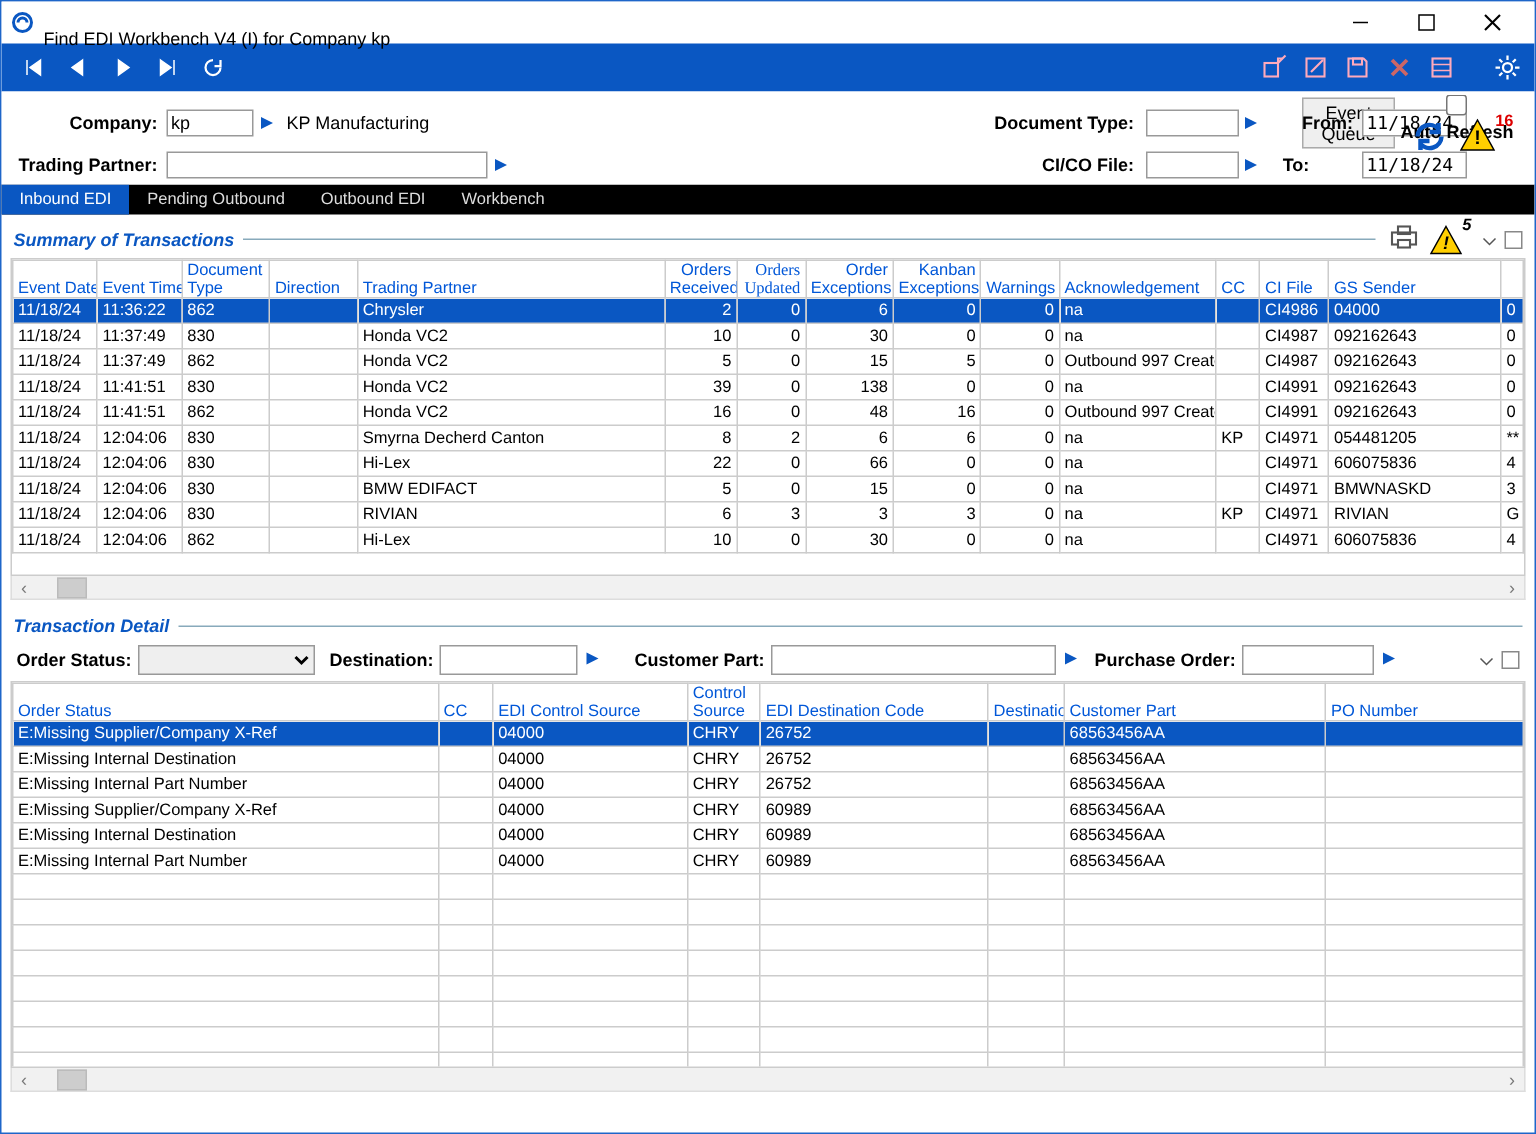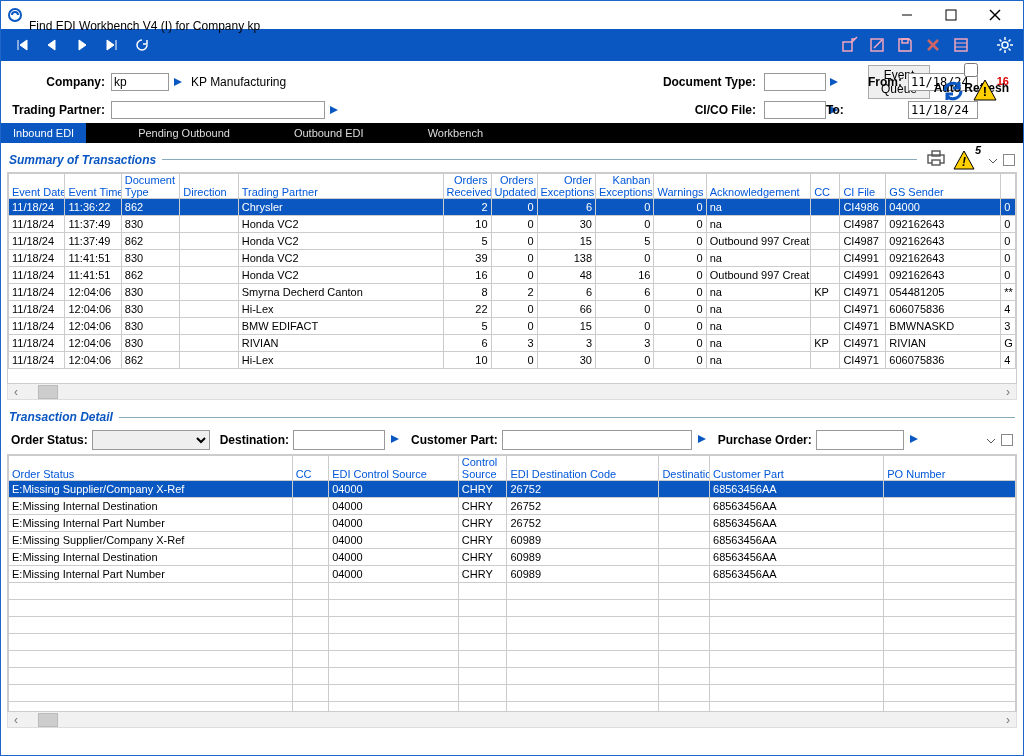--- a/index.html
+++ b/index.html
@@ -32,21 +32,21 @@
 .filter-bar .play svg { width: 12px; height: 12px; }
 .extra-text { margin-left: 6px; font-size: 12px; }
 .auto-refresh-box { position: absolute; right: 14px; top: 2px; font-weight: bold; display: flex; align-items: center; gap: 4px; flex-direction: column; }
 .auto-refresh-box input { width: 14px; height:14px;}
 .event-q-btn { background: #efefef; border: 1px solid #aaa; padding: 2px 12px; font-size: 12px; }
 .refresh-icon { position: absolute; right: 56px; top: 18px; }
 .warn-tri-big { position: absolute; right: 14px; top: 18px; display: flex; align-items: flex-start; }
 .warn-tri-big .count { color: #d00; font-weight: bold; font-size: 11px; position: relative; top: -4px; }
 
 
-.tabs { background: #000; color: #fff; height: 20px; display: flex; align-items: stretch; font-size: 11px; gap: 40px; }
+.tabs { background: #000; color: #fff; height: 20px; display: flex; align-items: stretch; font-size: 11px; }
 .tabs .tab { padding: 2px 12px; display: flex; align-items: center; cursor: pointer; }
 .tabs .tab.active { background: #0a57c2; color: #fff; }
 .tabs .tab:not(.active) { color: #ddd; }
 
 
 .section-hdr { color: #0a57c2; font-weight: bold; font-style: italic; padding: 6px 8px 2px 8px; display: flex; align-items: center; }
 .section-hdr .hline { flex: 1; border-bottom: 1px solid #8ab; margin-left: 6px; }
 .section-hdr .hdr-icons { display: flex; gap: 6px; align-items: center; margin-left: 8px; }
 .badge-sup { color: #000; font-weight: bold; font-size: 11px; position: relative; top: -6px; }
 
@@ -219,21 +219,21 @@
   <div></div>
   <div class="lbl" style="grid-column:4/6;text-align:right;padding-right:6px">CI/CO File:</div>
   <div class="fld" style="grid-column:6">
     <input style="width: 62px;" value="">
     <span class="play">
         <svg viewBox="0 0 12 12">
           <path d="M2 2l8 4-8 4z" fill="#0a57c2"></path>
         </svg>
       </span>
   </div>
-  <div class="lbl" style="grid-column:7;text-align:left">To:</div>
+  <div class="lbl" style="grid-column:7;text-align:center">To:</div>
   <div class="fld" style="grid-column:8">
     <input style="width: 70px; font-family: monospace;" value="11/18/24">
   </div>
 
   <div class="auto-refresh-box">
     <input type="checkbox" style="">
       <span>Auto Refresh</span>
   </div>
   <div class="refresh-icon">
     <svg width="28" height="24" viewBox="0 0 28 24">
@@ -304,21 +304,21 @@
         <col style="width:14px">
     </colgroup>
     <thead>
         <tr id="summary-thead">
           <th>Event Date</th>
           <th>Event Time</th>
           <th class="wrap">Document Type</th>
           <th>Direction</th>
           <th>Trading Partner</th>
           <th class="wrap" style="text-align: right;">Orders Received</th>
-          <th class="wrap" style="text-align: right;">Orders Updated</th>
+          <th class="wrap" style="text-align: right; font-family: Liberation Serif, serif;">Orders Updated</th>
           <th class="wrap" style="text-align: right;">Order Exceptions</th>
           <th class="wrap" style="text-align: right;">Kanban Exceptions</th>
           <th style="text-align: right;">Warnings</th>
           <th>Acknowledgement</th>
           <th>CC</th>
           <th>CI File</th>
           <th>GS Sender</th>
           <th>&nbsp;</th>
         </tr>
       </thead>
@@ -509,21 +509,21 @@
 </div>
 
 <div class="detail-filter">
   <span class="dlbl">Order Status:</span>
   <select style="width:118px"></select>
   <span class="dlbl" style="margin-left:6px">Destination:</span>
   <input style="width: 92px;">
   <span class="play"><svg viewBox="0 0 12 12" width="12" height="12">
         <path d="M2 2l8 4-8 4z" fill="#0a57c2"></path>
       </svg></span>
-  <span class="dlbl" style="margin-left:6px">Customer Part:</span>
+  <span class="dlbl" style="margin-left:18px">Customer Part:</span>
   <input style="width: 190px;">
   <span class="play"><svg viewBox="0 0 12 12" width="12" height="12">
         <path d="M2 2l8 4-8 4z" fill="#0a57c2"></path>
       </svg></span>
   <span class="dlbl" style="margin-left:6px">Purchase Order:</span>
   <input style="width: 88px;">
   <span class="play"><svg viewBox="0 0 12 12" width="12" height="12">
         <path d="M2 2l8 4-8 4z" fill="#0a57c2"></path>
       </svg></span>
   <span style="flex:1"></span>

